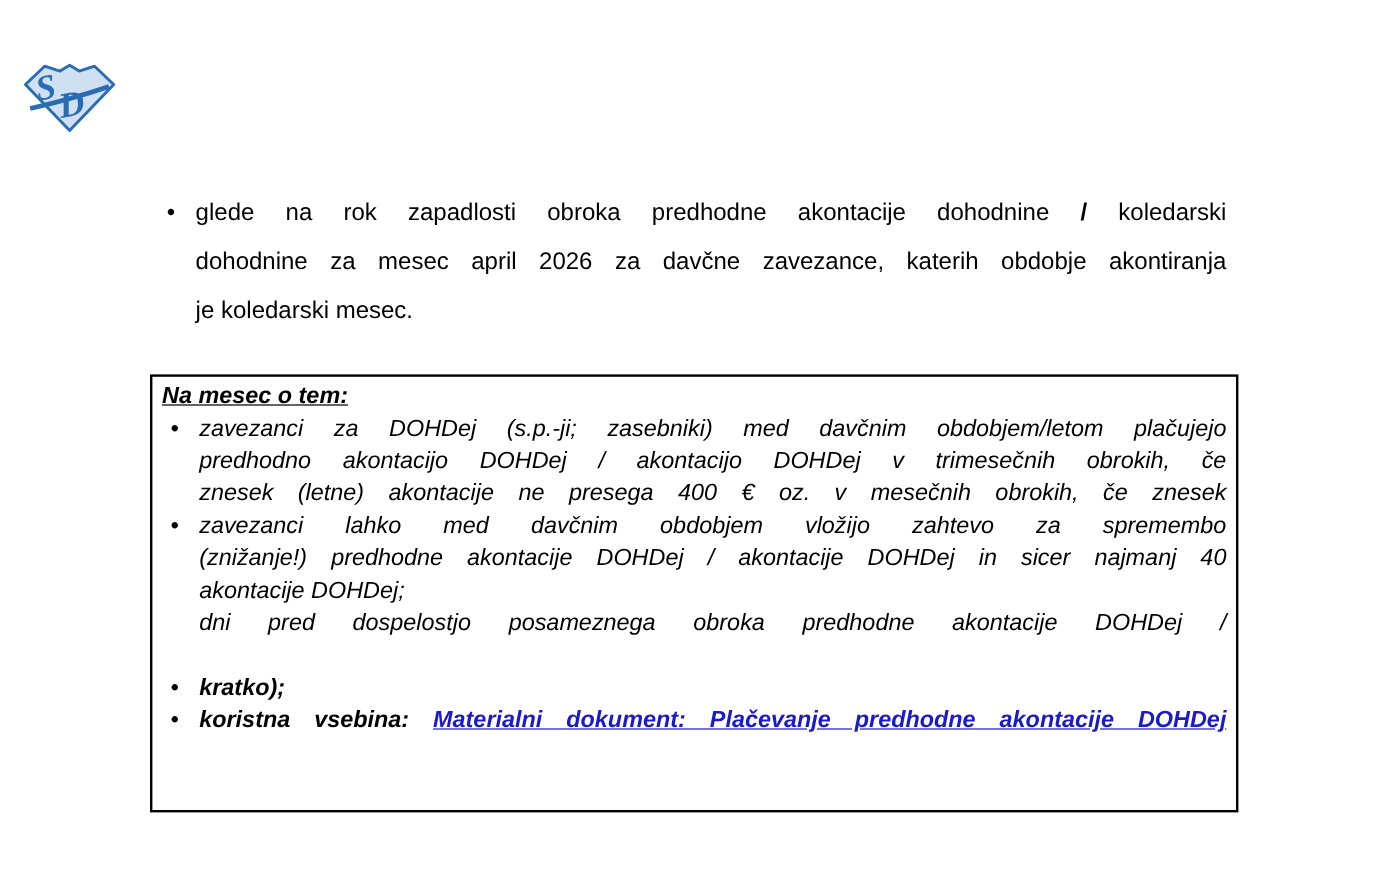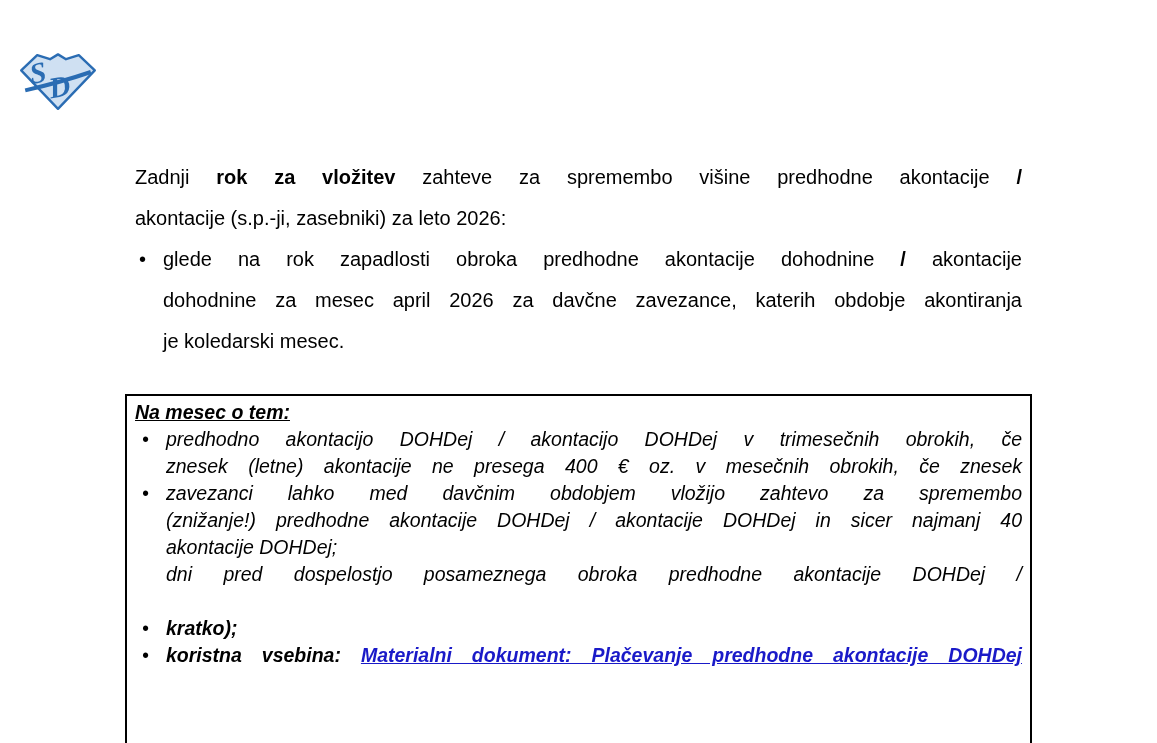--- a/index.html
+++ b/index.html
@@ -75,40 +75,37 @@
     <svg viewBox="0 0 100 78">
       <path d="M4 27 L24 8 L40 13 L50 7 L60 13 L76 8 L96 27 L50 75 Z" style="fill:var(--logo-fill);stroke:var(--logo-stroke);stroke-width:3;stroke-linejoin:round"></path>
       <path d="M9 52 C 35 46 62 39 91 29" style="fill:none;stroke:var(--logo-stroke);stroke-width:5"></path>
       <text x="17" y="44" transform="rotate(-10 17 44)" class="logo-letter">S</text>
       <text x="41" y="62" transform="rotate(-10 41 62)" class="logo-letter">D</text>
     </svg>
   </div>
 
   <div class="content">
 
-    <div class="main-text">
-        <div class="tline stretch"><span>Zadnji </span><span class="b">rok za vložitev</span><span> zahteve za spremembo višine predhodne akontacije </span><span class="b">/</span></div>
-        <div class="tline"><span>akontacije (s.p.-ji, zasebniki) za leto 2026:</span></div>
-      </div>
 
     <div class="main-text li-row">
       <span class="li-dot">•</span>
       <span class="li-text">
-          <div class="tline stretch"><span>glede na rok zapadlosti obroka predhodne akontacije dohodnine </span><span class="b">/</span><span> akontacije</span></div>
+          <div class="tline stretch"><span>glede na rok zapadlosti obroka predhodne akontacije dohodnine </span><span class="b">/</span><span> koledarski</span></div>
           <div class="tline stretch"><span>dohodnine za mesec april 2026 za davčne zavezance, katerih obdobje akontiranja</span></div>
           <div class="tline"><span>je koledarski mesec.</span></div>
         </span>
     </div>
 
     <div class="info-box">
       <span class="box-title">Na mesec o tem:</span>
 
       <div class="box-li">
         <span class="li-dot">•</span>
         <span class="li-text">
+            <div class="tline stretch"><span>zavezanci za DOHDej (s.p.-ji; zasebniki) med davčnim obdobjem/letom plačujejo</span></div>
             <div class="tline stretch"><span>predhodno akontacijo DOHDej / akontacijo DOHDej v trimesečnih obrokih, če</span></div>
             <div class="tline stretch"><span>znesek (letne) akontacije ne presega 400 € oz. v mesečnih obrokih, če znesek</span></div>
           </span>
       </div>
 
       <div class="box-li">
         <span class="li-dot">•</span>
         <span class="li-text">
             <div class="tline stretch"><span>zavezanci lahko med davčnim obdobjem vložijo zahtevo za spremembo</span></div>
             <div class="tline stretch"><span>(znižanje!) predhodne akontacije DOHDej / akontacije DOHDej in sicer najmanj 40</span></div>

